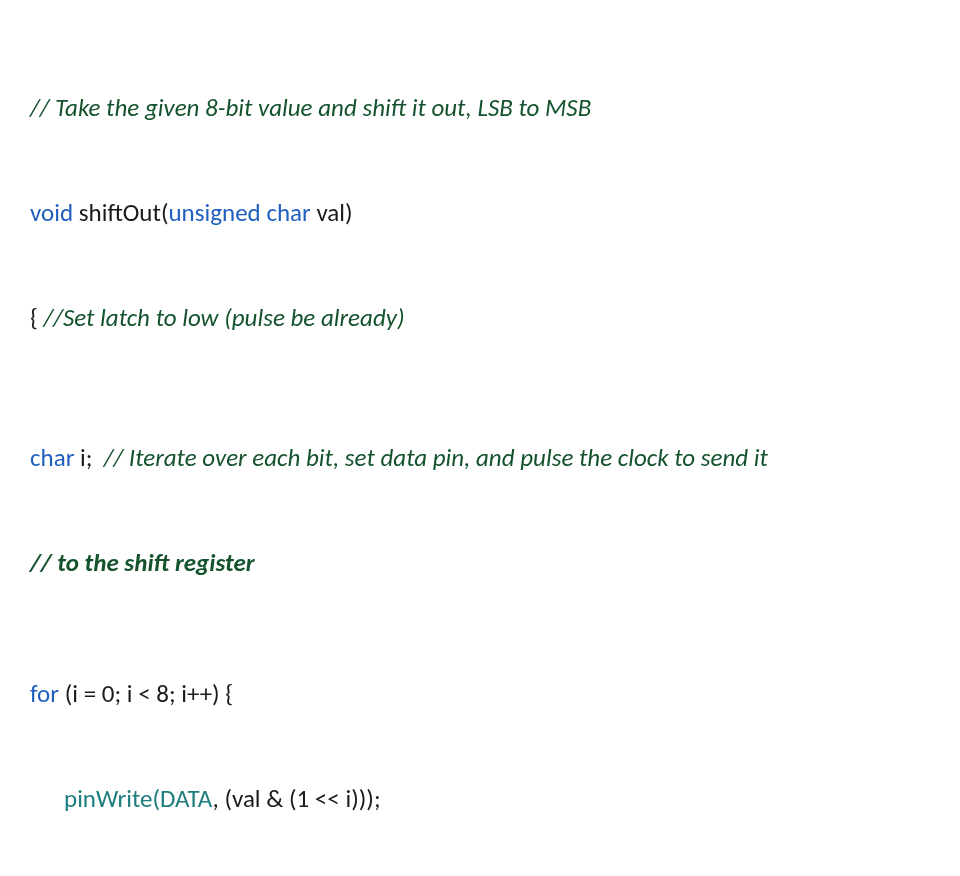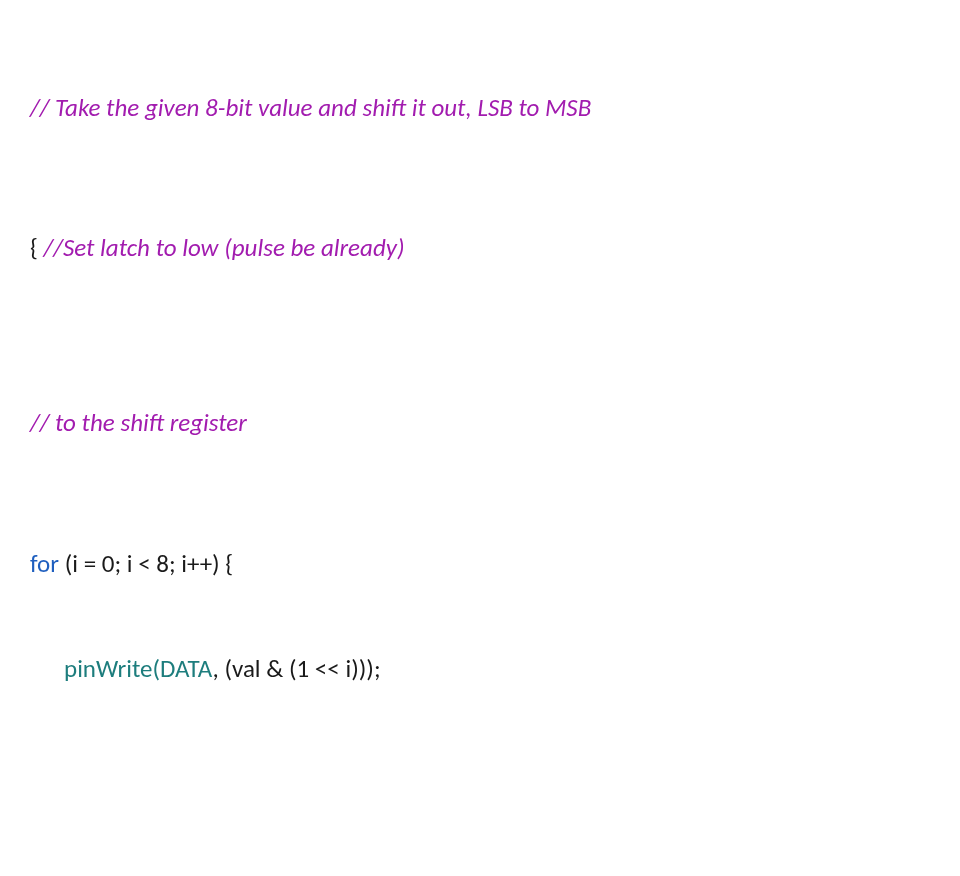--- a/index.html
+++ b/index.html
@@ -10,38 +10,40 @@
     font-size: 25px;
     line-height: 1.4;
     color: #404040;
     width: 960px;
     box-sizing: border-box;
   }
   .code-block {
     white-space: pre-wrap;
     word-wrap: break-word;
   }
-  .green { color: #a21caf; font-style: italic; }
+  .green { color: #14532d; font-style: italic; }
   .blue { color: #1f5fbf; }
   .teal { color: #1d7d7d; }
   .dark { color: #1a1a1a; }
-  .para { margin-bottom: 36px; }
+  .para { margin-bottom: 26px; font-weight: bold; }
   .indent { padding-left: 34px; }
 </style>
 </head>
 <body>
 
 <div class="code-block">
 
 <div><span class="green">// Take the given 8-bit value and shift it out, LSB to MSB</span></div>
 
+<div><span class="blue">void</span><span class="dark"> shiftOut(</span><span class="blue">unsigned</span><span> </span><span class="blue">char</span><span class="dark"> val)</span></div>
 
 <div><span class="dark">{ </span><span class="green">//Set latch to low (pulse be already)</span></div>
 
 
+<div><span class="blue">char</span><span class="dark"> i;  </span><span class="green">// Iterate over each bit, set data pin, and pulse the clock to send it</span></div>
 
 <div class="para"><span class="green">// to the shift register</span></div>
 
 <div><span class="blue">for</span><span class="dark"> (i = 0; i &lt; 8; i++) {</span></div>
 
 <div class="indent"><span class="teal">pinWrite(DATA</span><span class="dark">, (val &amp; (1 &lt;&lt; i)));</span></div>
 
 
 
 

